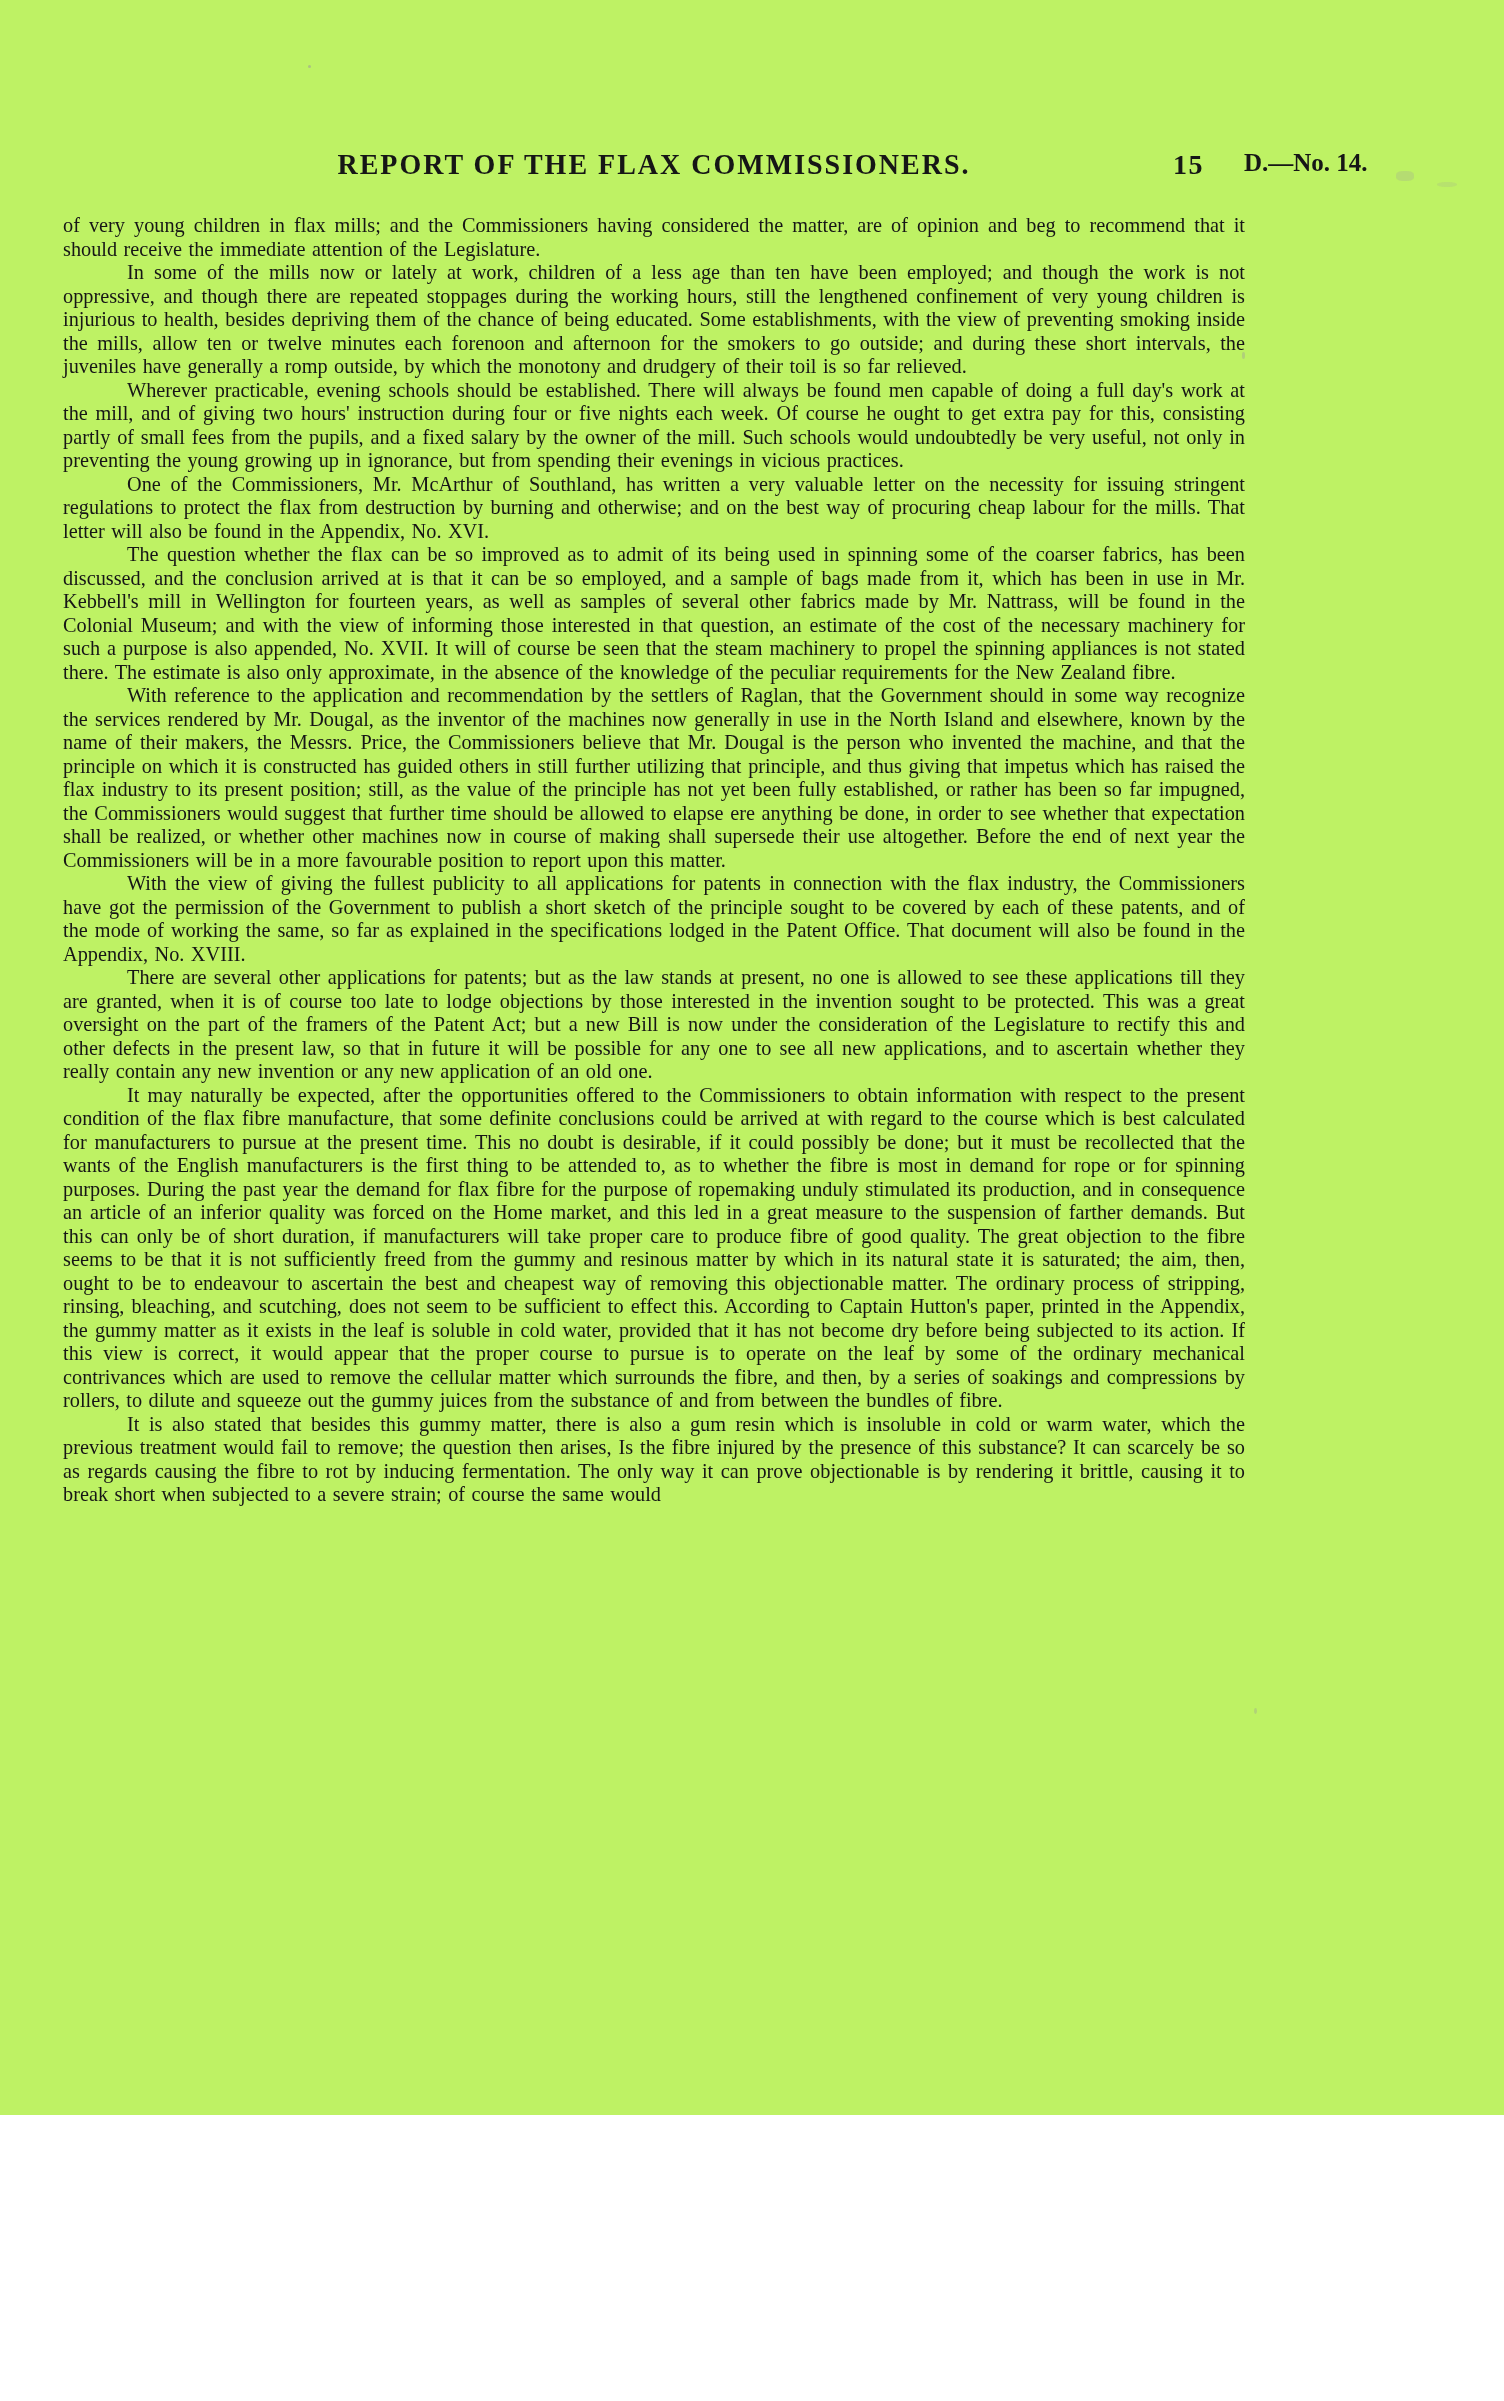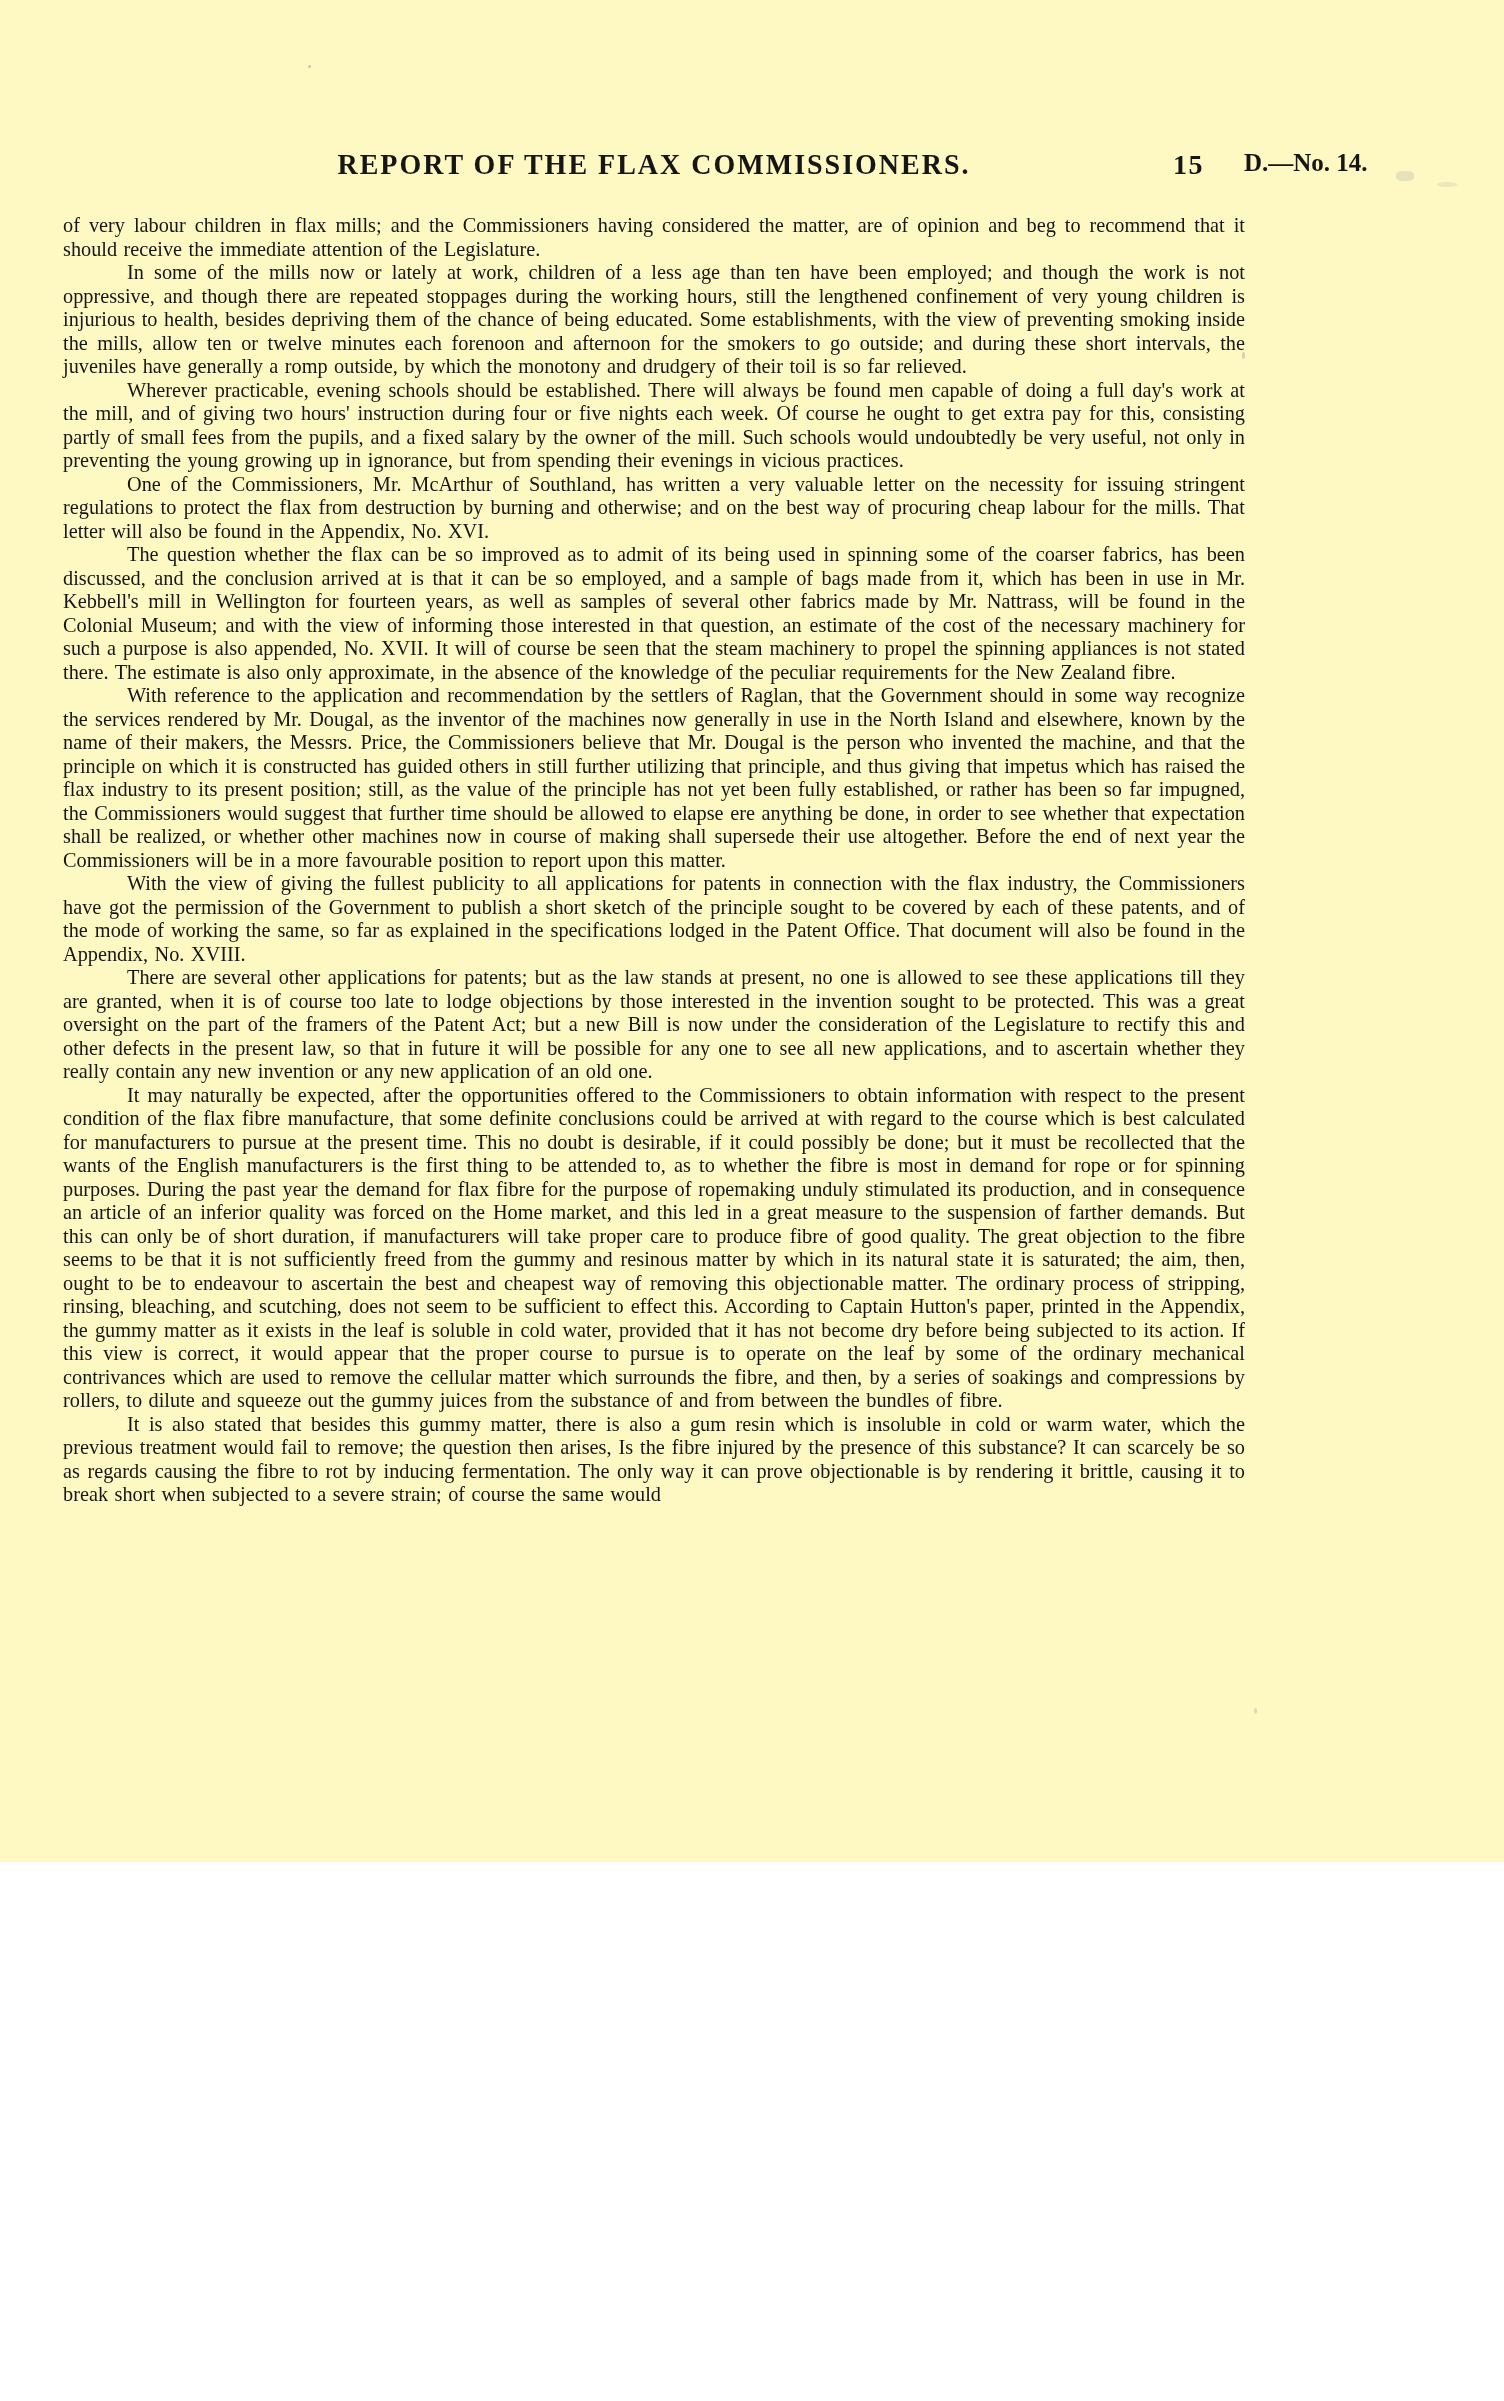--- a/index.html
+++ b/index.html
@@ -3,22 +3,22 @@
 <meta charset="utf-8">
 <style>
   html, body {
     margin: 0;
     padding: 0;
     background: #ffffff;
   }
   .page {
     position: relative;
     width: 1505px;
-    height: 1862px;
-    background: #fef9c3;
+    height: 2115px;
+    background: #bef264;
     overflow: hidden;
     font-family: "Liberation Serif", "DejaVu Serif", serif;
     color: #161616;
   }
   
   .running-head {
     position: absolute;
     top: 148px;
     left: 63px;
     width: 1379px;
@@ -99,21 +99,21 @@
 
 <div class="page">
 
   <div class="running-head">
     <div class="head-title">REPORT OF THE FLAX COMMISSIONERS.</div>
     <div class="head-pagenum">15</div>
     <div class="head-docnum">D.—No. 14.</div>
   </div>
 
   <div class="body-text">
-    <p class="no-indent">of very labour children in flax mills; and the Commissioners having considered the matter, are of opinion and beg to recommend that it should receive the immediate attention of the Legislature.</p>
+    <p class="no-indent">of very young children in flax mills; and the Commissioners having considered the matter, are of opinion and beg to recommend that it should receive the immediate attention of the Legislature.</p>
     <p>In some of the mills now or lately at work, children of a less age than ten have been employed; and though the work is not oppressive, and though there are repeated stoppages during the working hours, still the lengthened confinement of very young children is injurious to health, besides depriving them of the chance of being educated. Some establishments, with the view of preventing smoking inside the mills, allow ten or twelve minutes each forenoon and afternoon for the smokers to go outside; and during these short intervals, the juveniles have generally a romp outside, by which the monotony and drudgery of their toil is so far relieved.</p>
     <p>Wherever practicable, evening schools should be established. There will always be found men capable of doing a full day's work at the mill, and of giving two hours' instruction during four or five nights each week. Of course he ought to get extra pay for this, consisting partly of small fees from the pupils, and a fixed salary by the owner of the mill. Such schools would undoubtedly be very useful, not only in preventing the young growing up in ignorance, but from spending their evenings in vicious practices.</p>
     <p>One of the Commissioners, Mr. McArthur of Southland, has written a very valuable letter on the necessity for issuing stringent regulations to protect the flax from destruction by burning and otherwise; and on the best way of procuring cheap labour for the mills. That letter will also be found in the Appendix, No. XVI.</p>
     <p>The question whether the flax can be so improved as to admit of its being used in spinning some of the coarser fabrics, has been discussed, and the conclusion arrived at is that it can be so employed, and a sample of bags made from it, which has been in use in Mr. Kebbell's mill in Wellington for fourteen years, as well as samples of several other fabrics made by Mr. Nattrass, will be found in the Colonial Museum; and with the view of informing those interested in that question, an estimate of the cost of the necessary machinery for such a purpose is also appended, No. XVII. It will of course be seen that the steam machinery to propel the spinning appliances is not stated there. The estimate is also only approximate, in the absence of the knowledge of the peculiar requirements for the New Zealand fibre.</p>
     <p>With reference to the application and recommendation by the settlers of Raglan, that the Government should in some way recognize the services rendered by Mr. Dougal, as the inventor of the machines now generally in use in the North Island and elsewhere, known by the name of their makers, the Messrs. Price, the Commissioners believe that Mr. Dougal is the person who invented the machine, and that the principle on which it is constructed has guided others in still further utilizing that principle, and thus giving that impetus which has raised the flax industry to its present position; still, as the value of the principle has not yet been fully established, or rather has been so far impugned, the Commissioners would suggest that further time should be allowed to elapse ere anything be done, in order to see whether that expectation shall be realized, or whether other machines now in course of making shall supersede their use altogether. Before the end of next year the Commissioners will be in a more favourable position to report upon this matter.</p>
     <p>With the view of giving the fullest publicity to all applications for patents in connection with the flax industry, the Commissioners have got the permission of the Government to publish a short sketch of the principle sought to be covered by each of these patents, and of the mode of working the same, so far as explained in the specifications lodged in the Patent Office. That document will also be found in the Appendix, No. XVIII.</p>
     <p>There are several other applications for patents; but as the law stands at present, no one is allowed to see these applications till they are granted, when it is of course too late to lodge objections by those interested in the invention sought to be protected. This was a great oversight on the part of the framers of the Patent Act; but a new Bill is now under the consideration of the Legislature to rectify this and other defects in the present law, so that in future it will be possible for any one to see all new applications, and to ascertain whether they really contain any new invention or any new application of an old one.</p>
     <p>It may naturally be expected, after the opportunities offered to the Commissioners to obtain information with respect to the present condition of the flax fibre manufacture, that some definite conclusions could be arrived at with regard to the course which is best calculated for manufacturers to pursue at the present time. This no doubt is desirable, if it could possibly be done; but it must be recollected that the wants of the English manufacturers is the first thing to be attended to, as to whether the fibre is most in demand for rope or for spinning purposes. During the past year the demand for flax fibre for the purpose of ropemaking unduly stimulated its production, and in consequence an article of an inferior quality was forced on the Home market, and this led in a great measure to the suspension of farther demands. But this can only be of short duration, if manufacturers will take proper care to produce fibre of good quality. The great objection to the fibre seems to be that it is not sufficiently freed from the gummy and resinous matter by which in its natural state it is saturated; the aim, then, ought to be to endeavour to ascertain the best and cheapest way of removing this objectionable matter. The ordinary process of stripping, rinsing, bleaching, and scutching, does not seem to be sufficient to effect this. According to Captain Hutton's paper, printed in the Appendix, the gummy matter as it exists in the leaf is soluble in cold water, provided that it has not become dry before being subjected to its action. If this view is correct, it would appear that the proper course to pursue is to operate on the leaf by some of the ordinary mechanical contrivances which are used to remove the cellular matter which surrounds the fibre, and then, by a series of soakings and compressions by rollers, to dilute and squeeze out the gummy juices from the substance of and from between the bundles of fibre.</p>
     <p>It is also stated that besides this gummy matter, there is also a gum resin which is insoluble in cold or warm water, which the previous treatment would fail to remove; the question then arises, Is the fibre injured by the presence of this substance? It can scarcely be so as regards causing the fibre to rot by inducing fermentation. The only way it can prove objectionable is by rendering it brittle, causing it to break short when subjected to a severe strain; of course the same would</p>
   </div>

